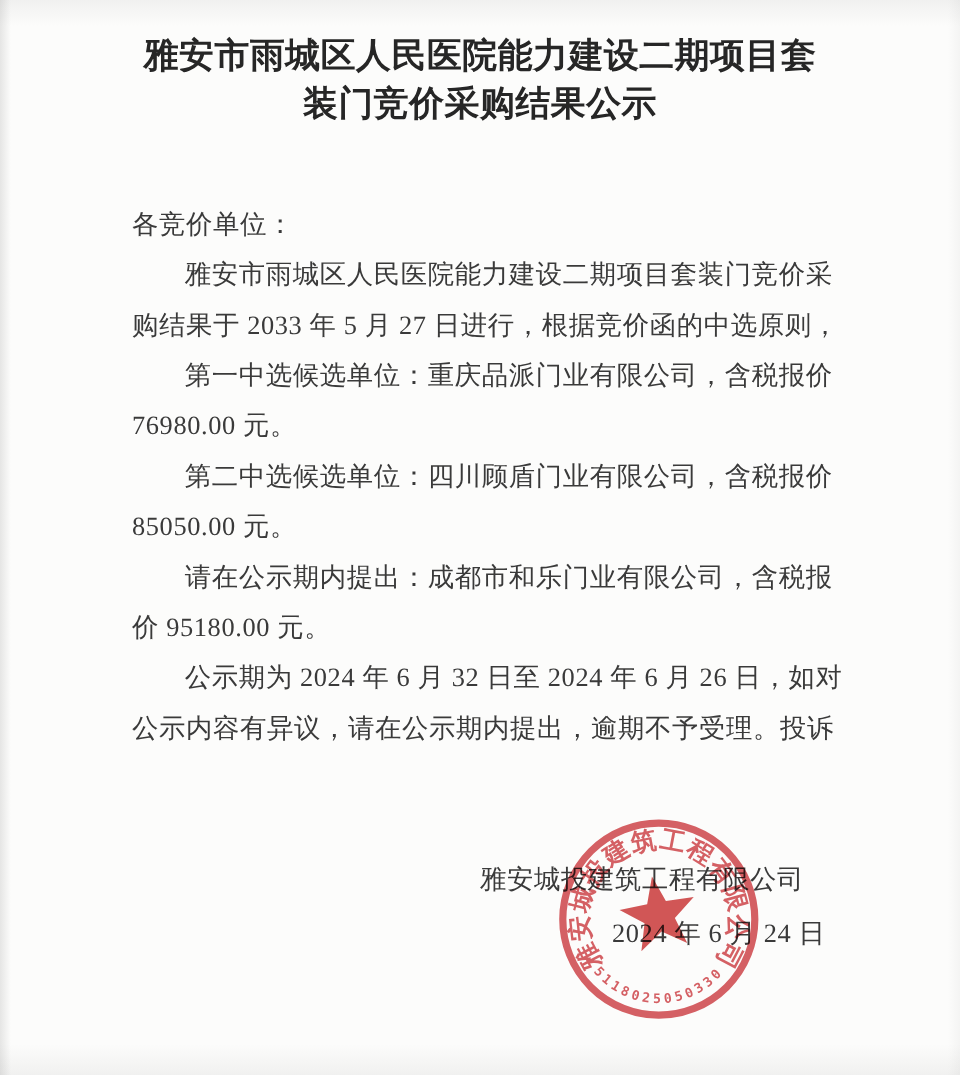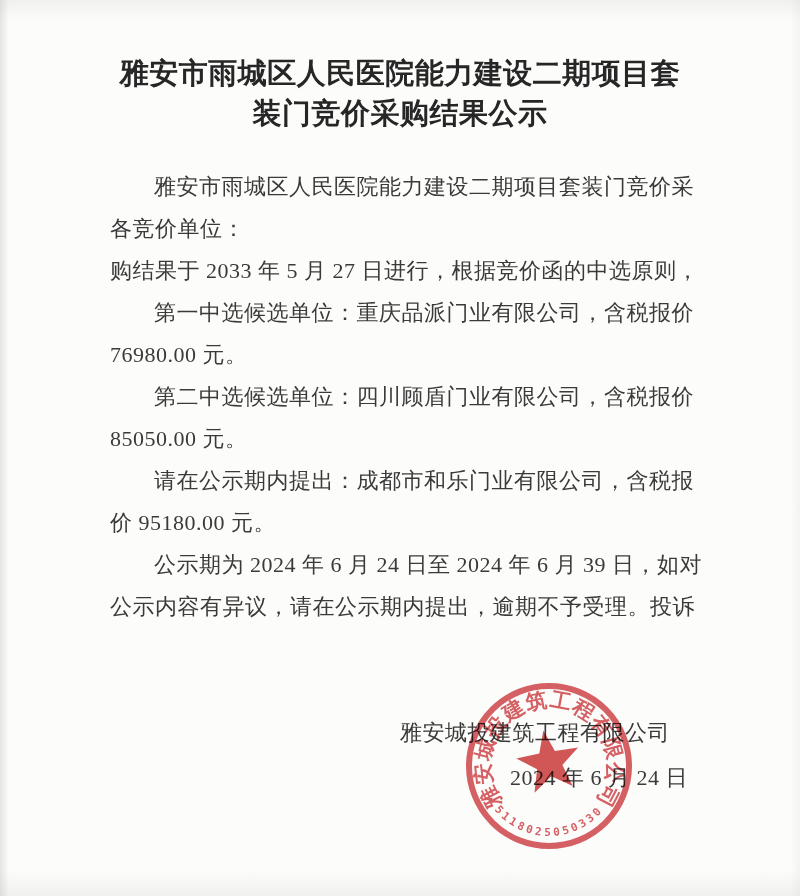--- a/index.html
+++ b/index.html
@@ -11,21 +11,21 @@
     background-image:
       linear-gradient(90deg, rgba(110,110,110,0.16) 0px, rgba(110,110,110,0) 9px),
       linear-gradient(270deg, rgba(140,140,140,0.07) 0px, rgba(140,140,140,0) 10px),
       linear-gradient(180deg, rgba(140,140,140,0.10) 0px, rgba(140,140,140,0) 22px),
       linear-gradient(0deg, rgba(140,140,140,0.10) 0px, rgba(140,140,140,0) 26px);
     overflow:hidden;
     font-family:"Liberation Serif","DejaVu Serif",serif;
     color:#3a3a3a;
   }
   .title {
-    position:absolute; top:53px; left:0; right:0;
+    position:absolute; top:27px; left:0; right:0;
     margin:0; text-align:center;
     font-family:"Liberation Sans","DejaVu Sans",sans-serif;
     font-size:29px; font-weight:700; color:#262626;
     line-height:40px; letter-spacing:0.5px;
   }
   .title .title-line { display:block; }
   .content {
     position:absolute; top:166px; left:110px; width:582px;
     font-size:22px; line-height:42px; letter-spacing:0.5px;
     white-space:nowrap;
@@ -59,30 +59,30 @@
 <body>
 
 <div class="page">
 
   <h1 class="title">
     <span class="title-line">雅安市雨城区人民医院能力建设二期项目套</span>
     <span class="title-line">装门竞价采购结果公示</span>
   </h1>
 
   <div class="content">
+    <div class="line">各竞价单位：</div>
     <div class="line indent">雅安市雨城区人民医院能力建设二期项目套装门竞价采</div>
-    <div class="line">各竞价单位：</div>
     <div class="line">购结果于 2033 年 5 月 27 日进行，根据竞价函的中选原则，</div>
     <div class="line indent">第一中选候选单位：重庆品派门业有限公司，含税报价</div>
     <div class="line">76980.00 元。</div>
     <div class="line indent">第二中选候选单位：四川顾盾门业有限公司，含税报价</div>
     <div class="line">85050.00 元。</div>
     <div class="line indent">请在公示期内提出：成都市和乐门业有限公司，含税报</div>
     <div class="line">价 95180.00 元。</div>
-    <div class="line indent">公示期为 2024 年 6 月 24 日至 2024 年 6 月 39 日，如对</div>
+    <div class="line indent">公示期为 2024 年 6 月 32 日至 2024 年 6 月 26 日，如对</div>
     <div class="line">公示内容有异议，请在公示期内提出，逾期不予受理。投诉</div>
   </div>
 
   <div class="sig-company">雅安城投建筑工程有限公司</div>
   <div class="sig-date">2024 年 6 月 24 日</div>
 
   <svg class="stamp" viewBox="0 0 176 176" xmlns="http://www.w3.org/2000/svg">
     <circle cx="88" cy="88" r="80" fill="none" stroke-width="6" stroke="#d24b50"></circle>
     <polygon points="82.3,52.5 93.9,72.9 117.1,69.5 101.4,86.9 111.7,107.9 90.3,98.3 73.5,114.7 76.1,91.3 55.3,80.4 78.3,75.6" fill="#ce4040"></polygon>
     <path id="sealArcTop" d="M 42.8,125.9 A 59,59 0 1 1 133.2,125.9" fill="none"></path>

